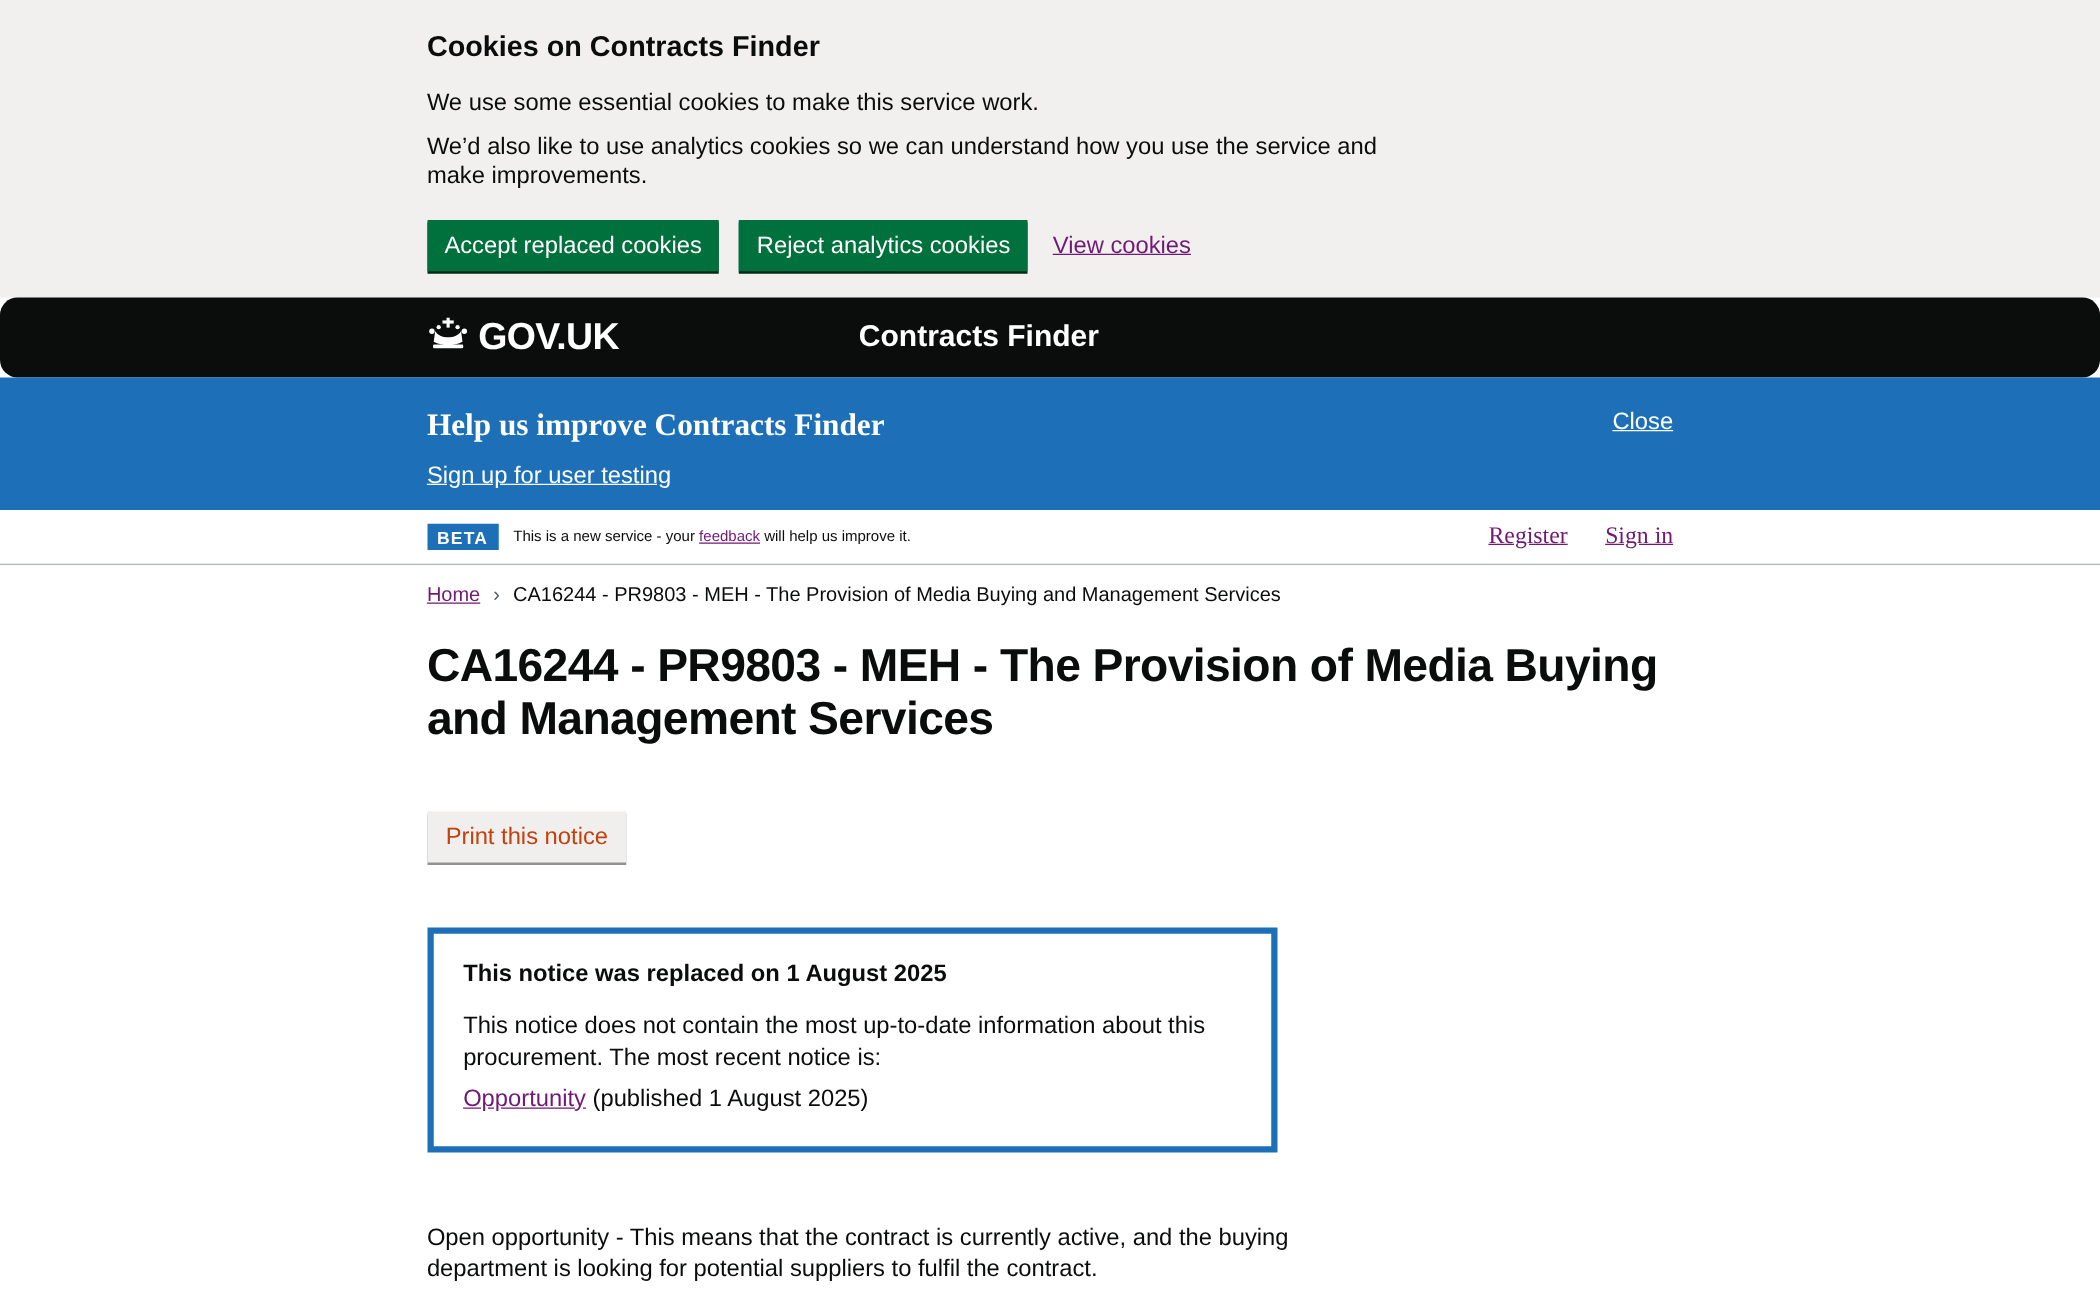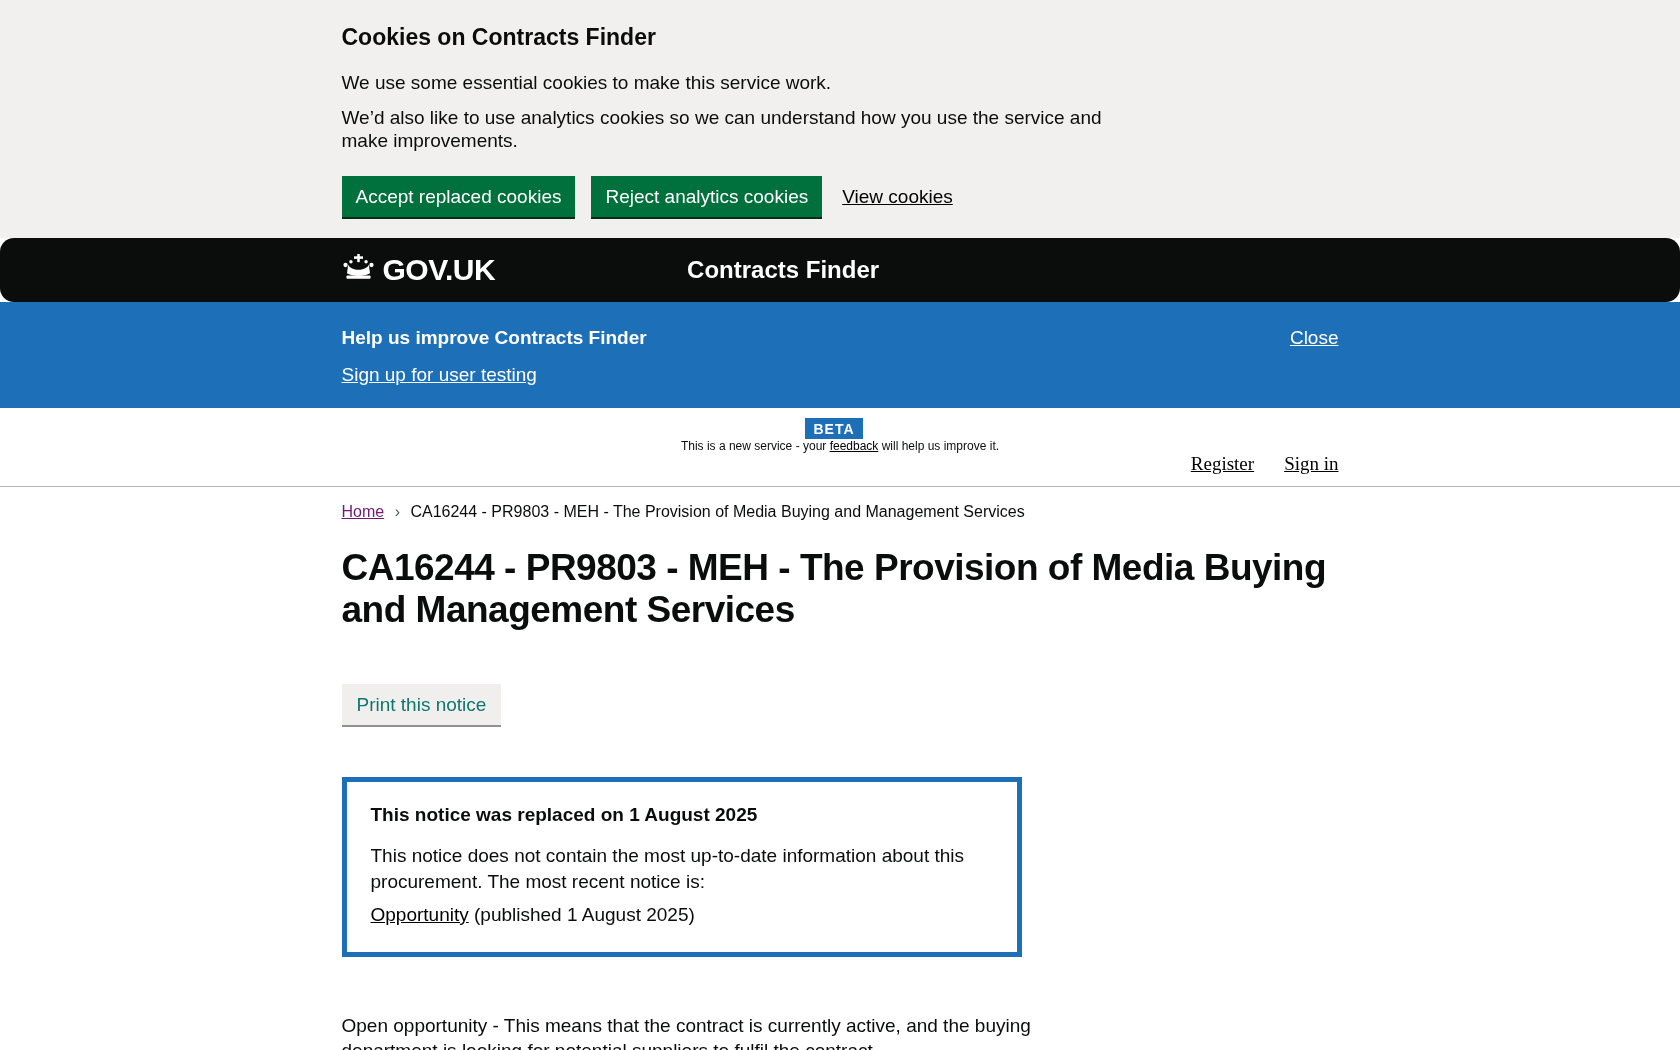--- a/index.html
+++ b/index.html
@@ -15,40 +15,40 @@
   .cookie-banner { background: #f1f0ef; height: 238px; padding-top: 24px; }
   .cookie-banner h2 { font-size: 23px; font-weight: bold; margin-bottom: 20px; }
   .cookie-banner p { line-height: 23px; margin-bottom: 12px; }
   .cookie-para2 { max-width: 765px; }
   .cookie-actions { margin-top: 24px; display: flex; align-items: center; }
   .btn-green {
     background: #00703c; color: #ffffff; border: 2px solid transparent;
     box-shadow: 0 2px 0 #002d18; font-size: 19px; font-family: inherit;
     padding: 8px 12px 7px; margin-right: 16px; cursor: pointer;
   }
-  .link-blue { color: #000000; text-decoration: underline; cursor: pointer; }
+  .link-blue { color: #701a75; text-decoration: underline; cursor: pointer; }
   .cookie-actions .link-blue { margin-left: 4px; }
 
   
   .govuk-header { background: #0b0c0c; height: 64px; border-radius: 14px; }
   .govuk-header .wrap { display: flex; align-items: center; height: 100%; }
   .logo { display: flex; align-items: center; color: #ffffff; cursor: pointer; }
   .logo-text { font-size: 30px; font-weight: bold; margin-left: 8px; letter-spacing: -0.5px; }
   .service-name { color: #ffffff; font-size: 24px; font-weight: bold; margin-left: 192px; cursor: pointer; }
 
   
   .survey-banner { background: #1d70b8; height: 106px; color: #ffffff; }
   .survey-banner .wrap { position: relative; padding-top: 25px; height: 100%; }
-  .survey-title { font-weight: bold; font-size: 19px; }
+  .survey-title { font-weight: bold; font-size: 25px; font-family: Liberation Serif, serif; }
   .survey-link { display: inline-block; margin-top: 15px; color: #ffffff; text-decoration: underline; cursor: pointer; }
   .survey-close { position: absolute; right: 0; top: 25px; color: #ffffff; text-decoration: underline; cursor: pointer; }
 
   
   .phase-banner { border-bottom: 1px solid #b1b4b6; }
-  .phase-banner .wrap { display: flex; align-items: center; padding: 10px 0 11px; flex-direction: column; }
+  .phase-banner .wrap { display: flex; align-items: center; padding: 10px 0 11px; }
   .beta-tag {
     background: #1d70b8; color: #ffffff; font-size: 14px; font-weight: bold;
     letter-spacing: 1px; padding: 3px 8px 2px; margin-right: 12px; flex: 0 0 auto;
   }
   .phase-text { font-size: 12px; }
   .phase-links { margin-left: auto; display: flex; gap: 30px; font-size: 19px; font-family: Liberation Serif, serif; }
 
   
   .breadcrumb { margin-top: 16px; font-size: 16px; color: #0b0c0c; }
   .breadcrumb .home-link { color: #701a75; text-decoration: underline; cursor: pointer; }
@@ -56,21 +56,21 @@
 
   
   h1.page-title {
     margin-top: 26px; font-size: 37px; font-weight: bold;
     line-height: 42px; letter-spacing: -0.5px; max-width: 985px;
   }
   .meta-row { margin-top: 32px; display: flex; justify-content: space-between; align-items: flex-start; }
   .org-name { color: #505a5f; font-size: 19px; }
   .pub-date { margin-top: 5px; font-size: 19px; }
   .btn-print {
-    background: #f1efee; color: #0f766e; border: 2px solid transparent;
+    background: #f1efee; color: #c2410c; border: 2px solid transparent;
     box-shadow: 0 2px 0 #929191; font-size: 19px; font-family: inherit;
     padding: 8px 13px 7px; margin-top: 21px; margin-right: 198px; cursor: pointer;
   }
 
   
   .replaced-box {
     margin-top: 52px; width: 680px; border: 5px solid #1d70b8;
     padding: 22px 24px 26px;
   }
   .replaced-box h3 { font-size: 19px; font-weight: bold; }

